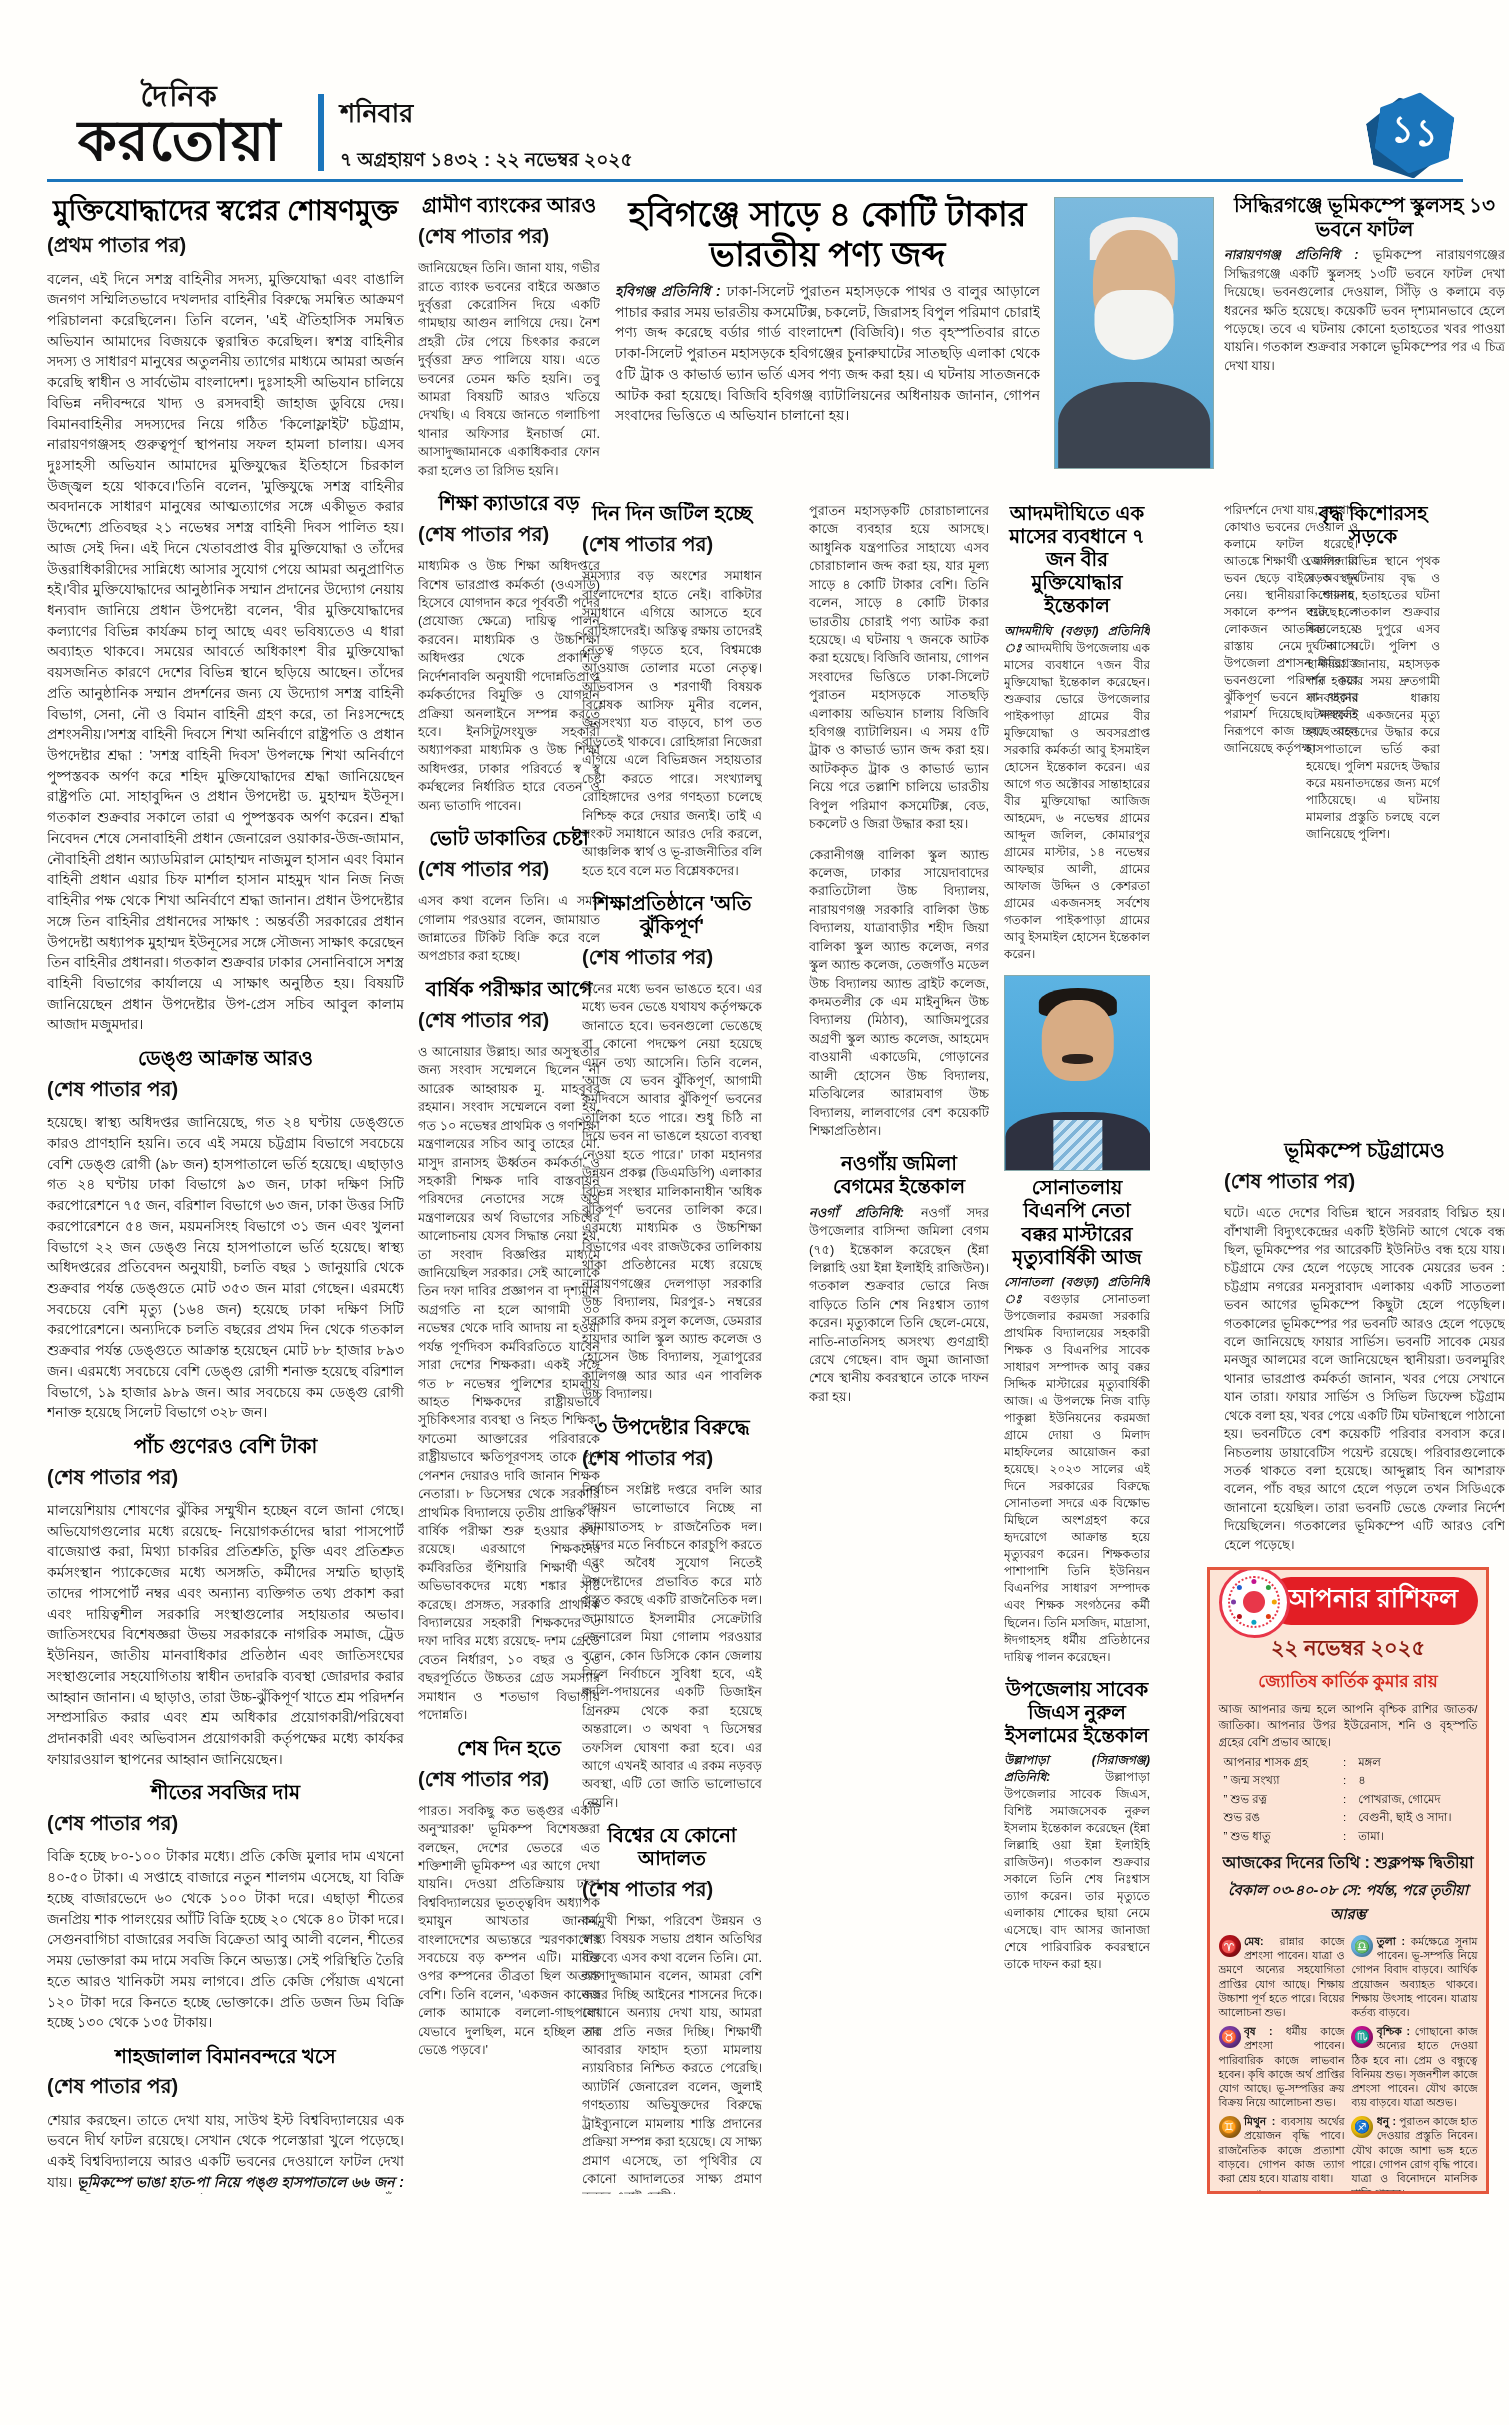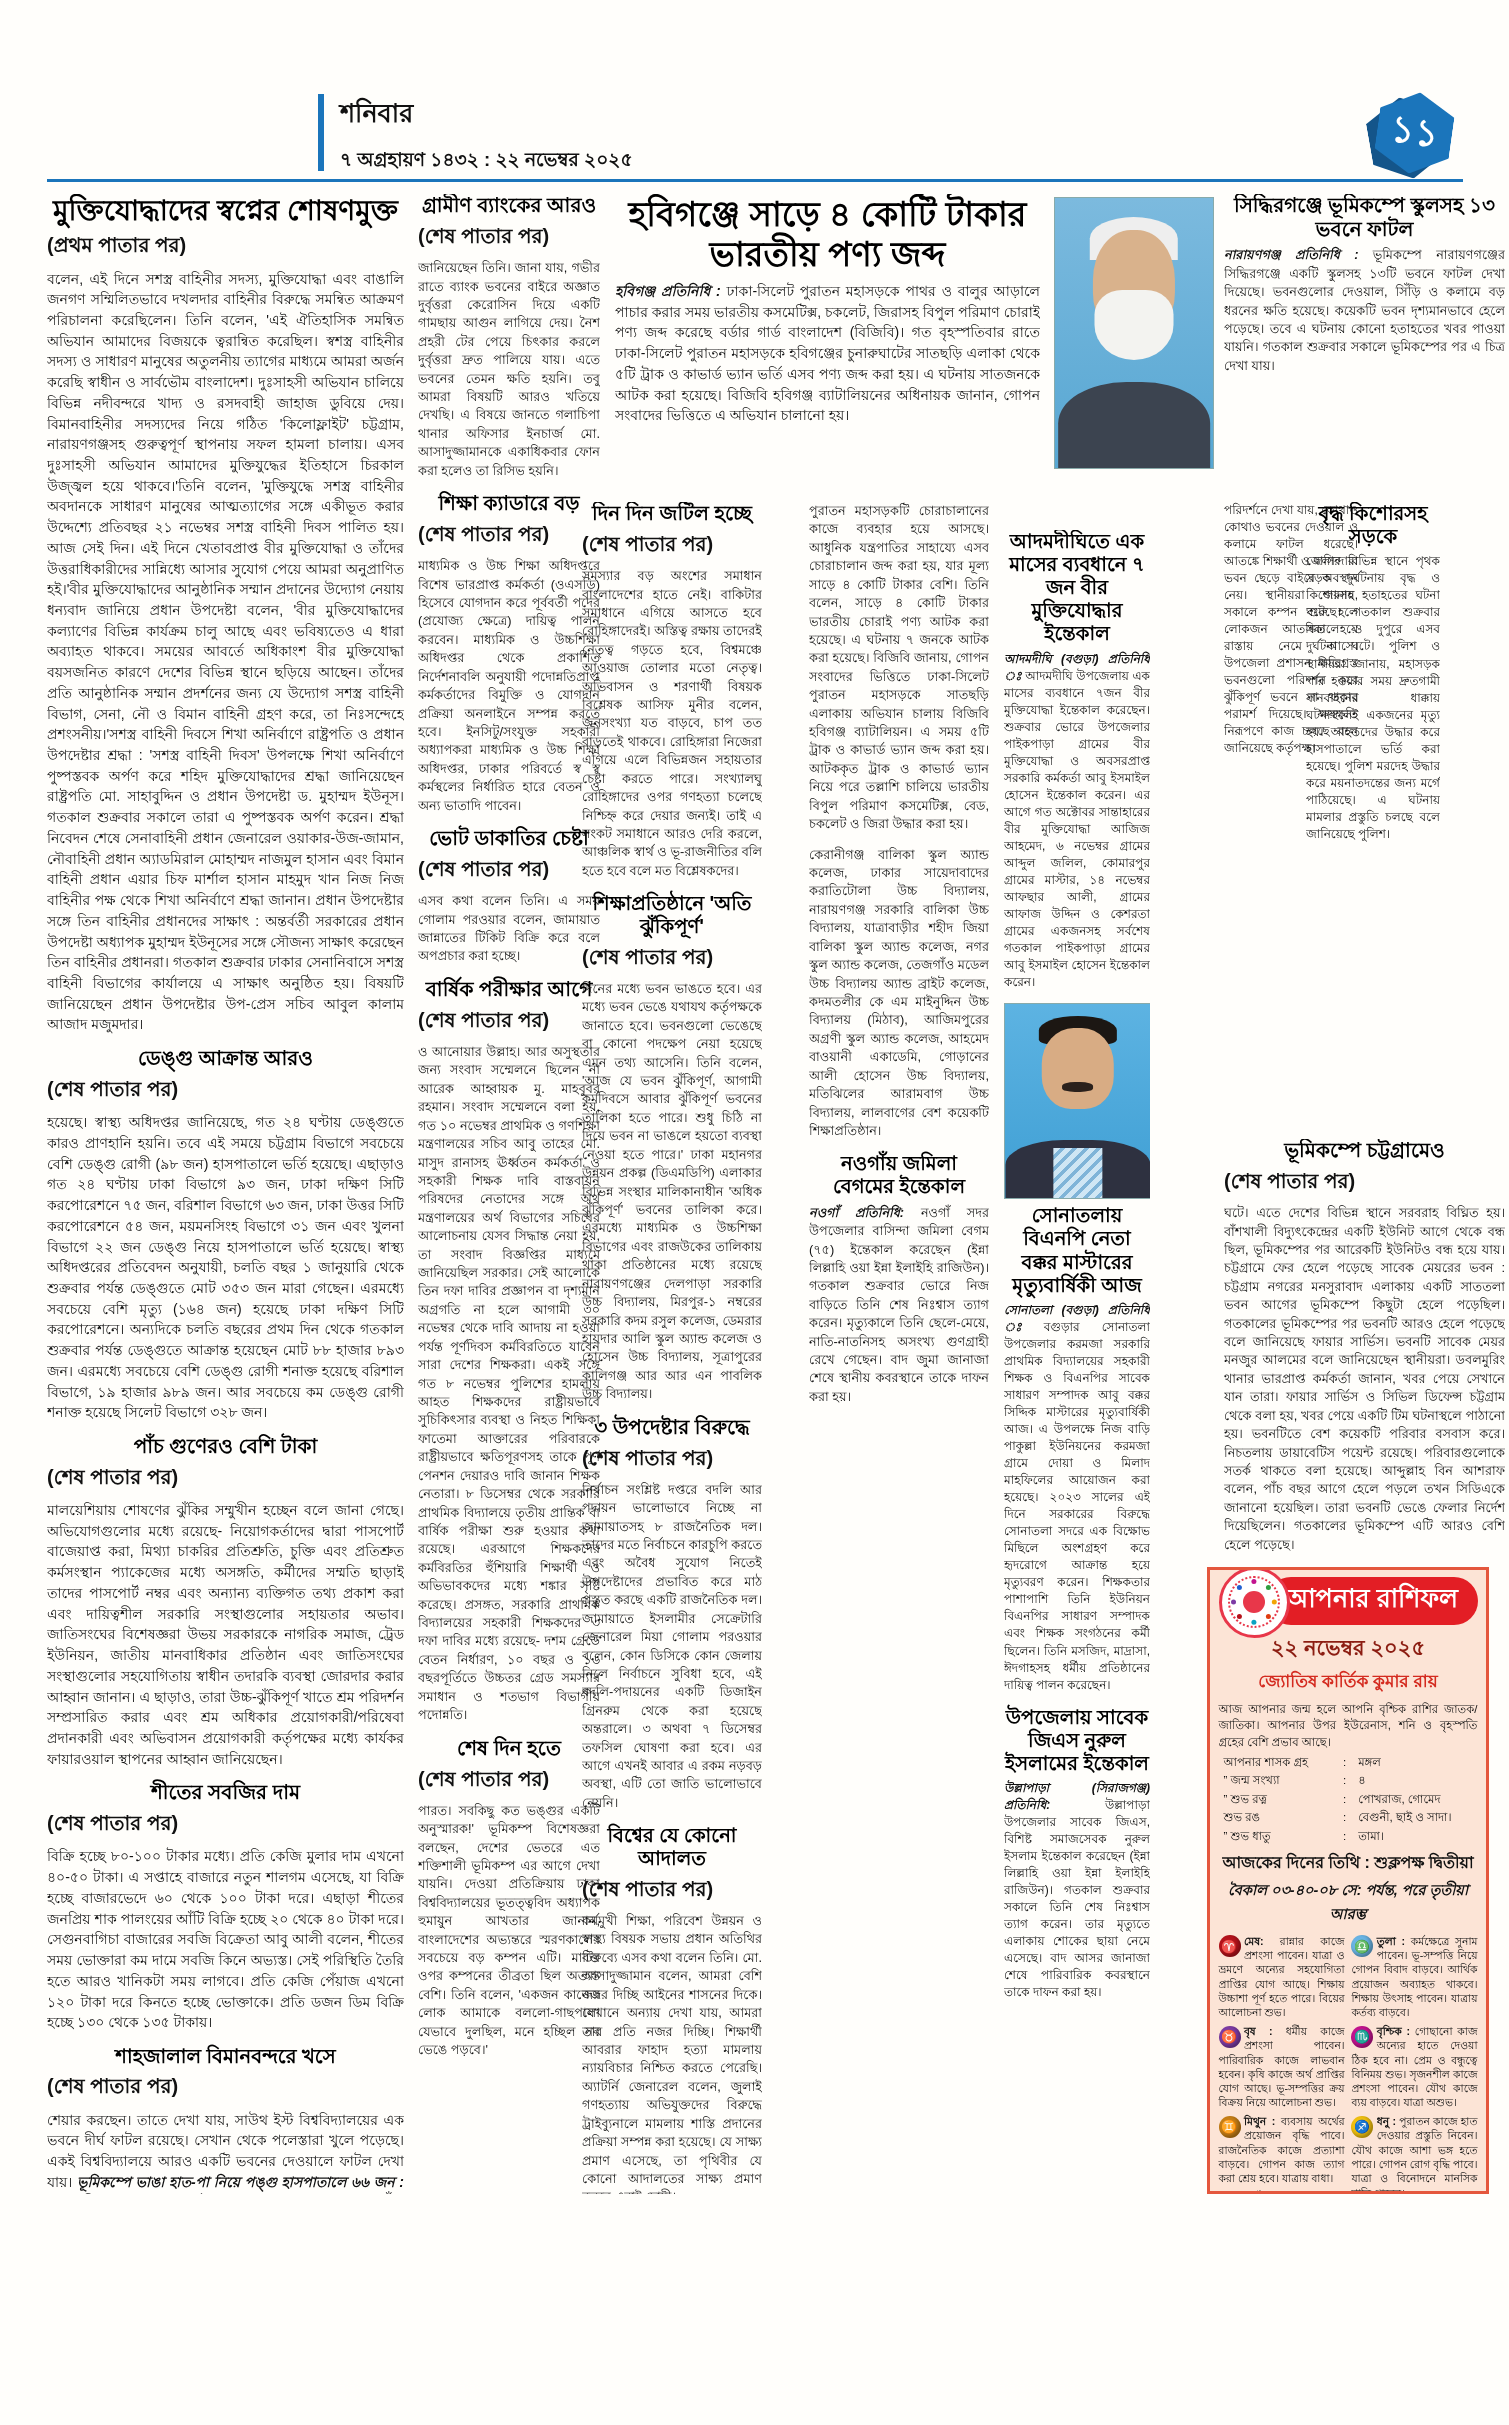--- a/index.html
+++ b/index.html
@@ -85,20 +85,24 @@
   .zicon{float:left;width:22px;height:22px;border-radius:50%;margin:1.7px 3.4px 0 0;color:#fff;
          display:flex;align-items:center;justify-content:center;font-size:12.8px;
          box-shadow:inset -2.6px -2.6px 4.3px rgba(0,0,0,.35);}
   .zname{font-weight:700;}
 </style>
 </head>
 <body>
 
 <div id="page">
 
+  <div class="abs" id="brand">
+    <div class="b-top">দৈনিক</div>
+    <div class="b-bot">করতোয়া</div>
+  </div>
   <div class="abs" id="vbar"></div>
   <div class="abs" id="daybox">
     <div class="day">শনিবার</div>
     <div class="date">৭ অগ্রহায়ণ ১৪৩২ : ২২ নভেম্বর ২০২৫</div>
   </div>
   <div class="abs" id="hexwrap">
     <div class="hex back"></div>
     <div class="hex front">১১</div>
   </div>
   <div class="abs" id="toprule"></div>
@@ -219,21 +223,21 @@
     </div>
     <div class="art">
       <h2 class="h-sm">নওগাঁয় জমিলা বেগমের ইন্তেকাল</h2>
       <p class="body s" style="margin-top:5.1px;">
         <span class="byline">নওগাঁ প্রতিনিধি:</span>
         <span>নওগাঁ সদর উপজেলার বাসিন্দা জমিলা বেগম (৭৫) ইন্তেকাল করেছেন (ইন্না লিল্লাহি ওয়া ইন্না ইলাইহি রাজিউন)। গতকাল শুক্রবার ভোরে নিজ বাড়িতে তিনি শেষ নিঃশ্বাস ত্যাগ করেন। মৃত্যুকালে তিনি ছেলে-মেয়ে, নাতি-নাতনিসহ অসংখ্য গুণগ্রাহী রেখে গেছেন। বাদ জুমা জানাজা শেষে স্থানীয় কবরস্থানে তাকে দাফন করা হয়।</span>
       </p>
     </div>
   </div>
 
-  <div class="col" style="left:1004px;top:502px;width:146px;height:1692px;margin-top:28px;">
+  <div class="col" style="left:1004px;top:502px;width:146px;height:1692px;">
     <div class="art">
       <h2 class="h-sm">আদমদীঘিতে এক মাসের ব্যবধানে ৭ জন বীর মুক্তিযোদ্ধার ইন্তেকাল</h2>
       <p class="body xs" style="margin-top:5.1px;">
         <span class="byline">আদমদীঘি (বগুড়া) প্রতিনিধি ঃ</span>
         <span>আদমদীঘি উপজেলায় এক মাসের ব্যবধানে ৭জন বীর মুক্তিযোদ্ধা ইন্তেকাল করেছেন। শুক্রবার ভোরে উপজেলার পাইকপাড়া গ্রামের বীর মুক্তিযোদ্ধা ও অবসরপ্রাপ্ত সরকারি কর্মকর্তা আবু ইসমাইল হোসেন ইন্তেকাল করেন। এর আগে গত অক্টোবর সান্তাহারের বীর মুক্তিযোদ্ধা আজিজ আহমেদ, ৬ নভেম্বর গ্রামের আব্দুল জলিল, কোমারপুর গ্রামের মাস্টার, ১৪ নভেম্বর আফছার আলী, গ্রামের আফাজ উদ্দিন ও কেশরতা গ্রামের একজনসহ সর্বশেষ গতকাল পাইকপাড়া গ্রামের আবু ইসমাইল হোসেন ইন্তেকাল করেন।</span>
       </p>
     </div>
     <div class="photo" style="position:relative;left:0;top:0;width:145px;height:194px;margin:5.1px 0;">
       <div class="ph-bg2">
         <div class="hair-b"></div>

